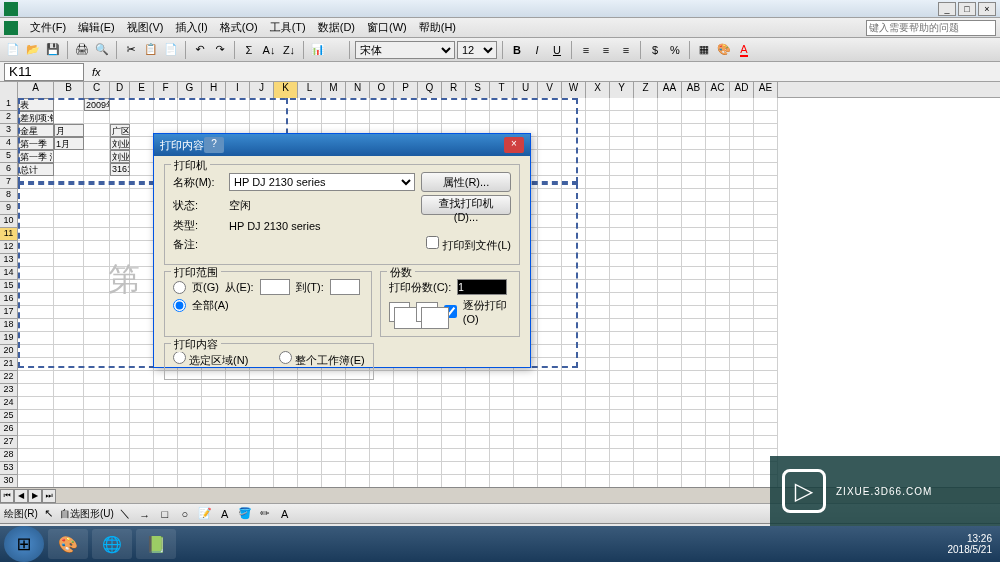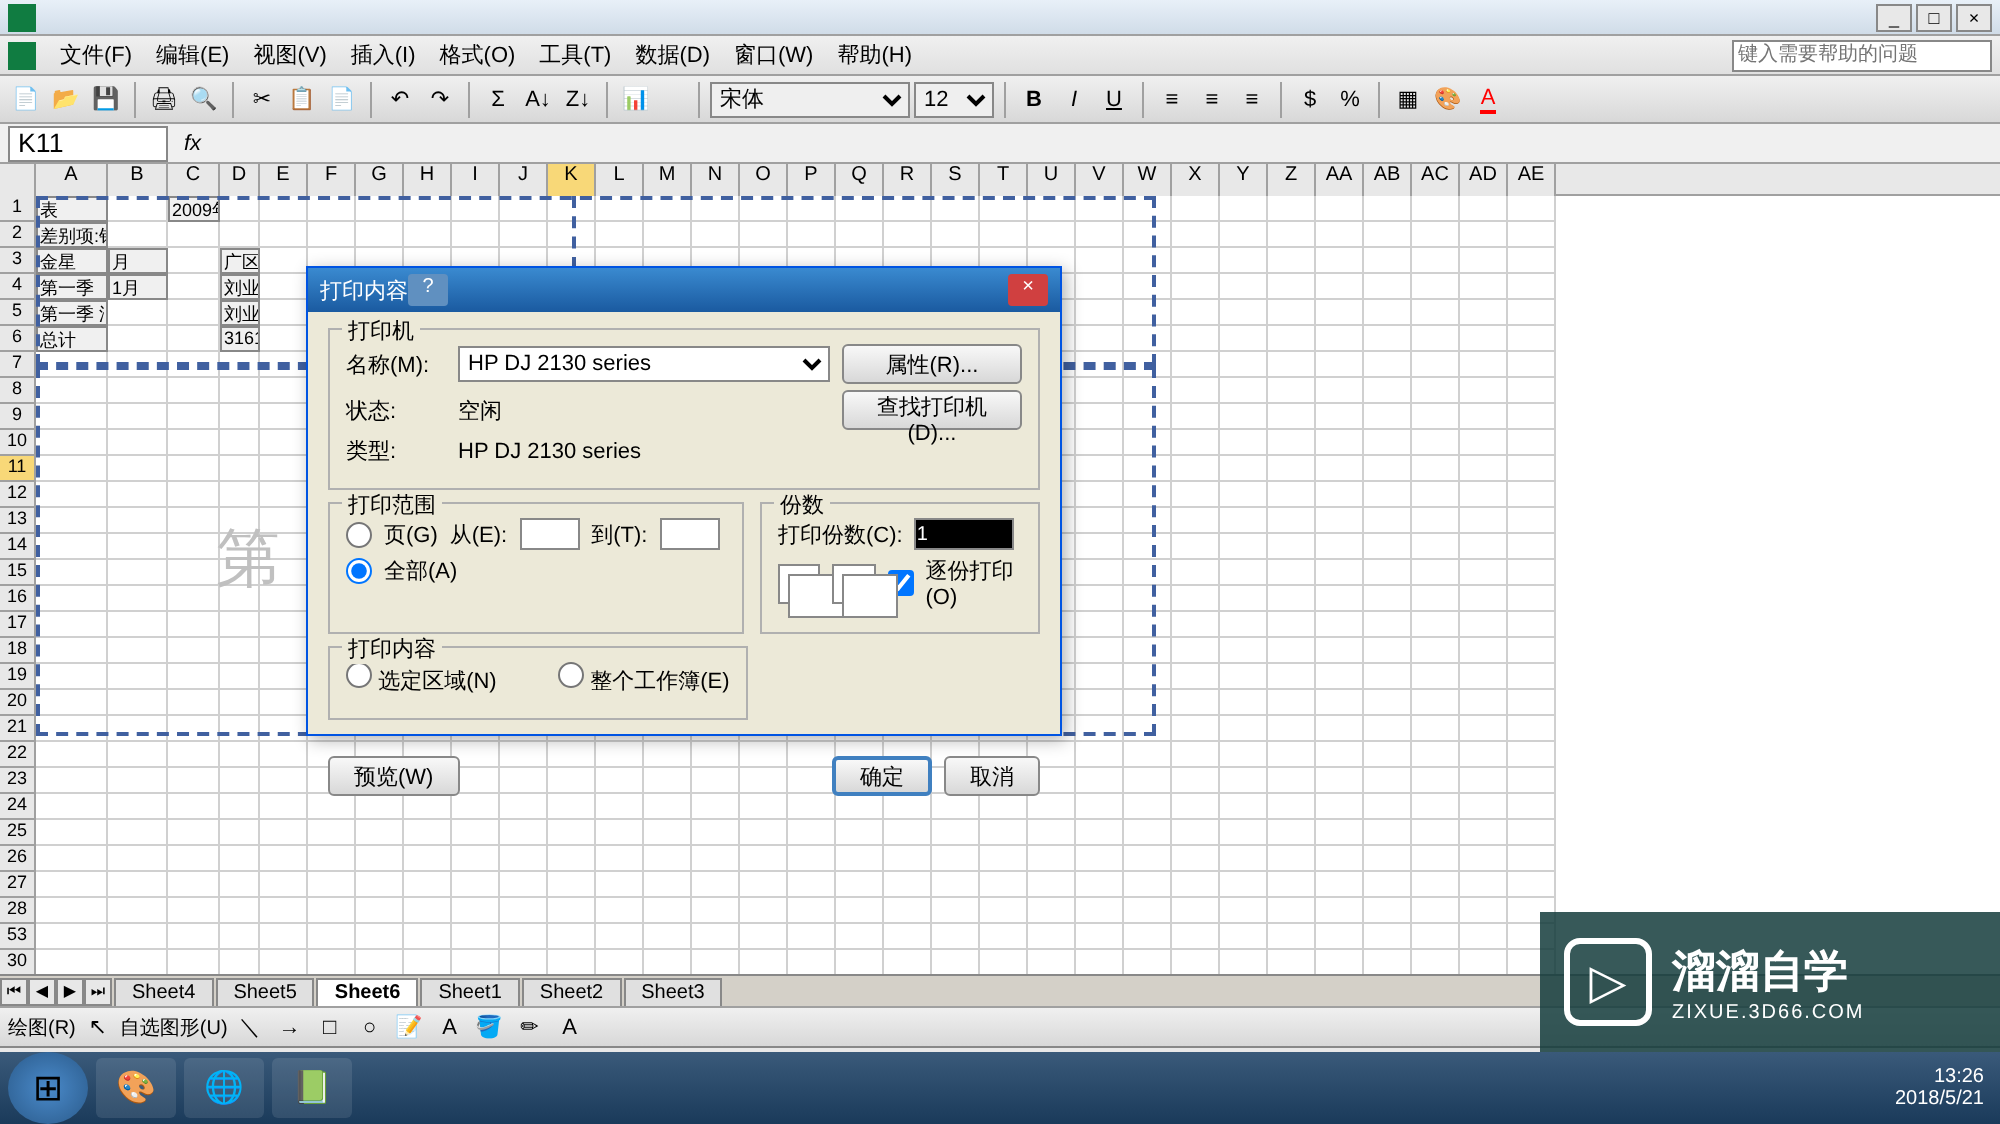--- a/index.html
+++ b/index.html
@@ -1245,28 +1245,20 @@
   </div>
 </div>
 
 <div class="sheet-tabs">
   <div class="tab-nav">
     <span>⏮</span>
     <span>◀</span>
     <span>▶</span>
     <span>⏭</span>
   </div>
-  <div id="sheet-tabs-container" style="display:flex">
-      <div class="sheet-tab">Sheet4</div>
-      <div class="sheet-tab">Sheet5</div>
-      <div class="sheet-tab active">Sheet6</div>
-      <div class="sheet-tab">Sheet1</div>
-      <div class="sheet-tab">Sheet2</div>
-      <div class="sheet-tab">Sheet3</div>
-    </div>
 </div>
 
 <div class="draw-toolbar">
   <span class="menu-item">绘图(R)</span>
   <span class="tb-btn">↖</span>
   <span class="menu-item">自选图形(U)</span>
   <span class="tb-btn">＼</span>
   <span class="tb-btn">→</span>
   <span class="tb-btn">□</span>
   <span class="tb-btn">○</span>
@@ -1299,20 +1291,24 @@
         </div>
         <div class="dlg-row">
           <span class="dlg-label">状态:</span>
           <span>空闲</span>
           <button class="dlg-btn" style="width:90px; margin-left:auto">查找打印机(D)...</button>
         </div>
         <div class="dlg-row">
           <span class="dlg-label">类型:</span>
           <span>HP DJ 2130 series</span>
         </div>
+        <div class="dlg-row">
+          <span class="dlg-label">备注:</span>
+          <span style="margin-left:auto"><input type="checkbox" style=""> <span>打印到文件(L)</span></span>
+        </div>
       </div>
 
       <div style="display:flex; gap:8px">
 
         <div class="fieldset" style="flex:1">
           <span class="fieldset-legend">打印范围</span>
           <div class="dlg-row">
             <input type="radio" style=""> 
               <span>页(G)</span>
             <span>从(E):</span>
@@ -1342,34 +1338,26 @@
       </div>
 
       <div class="fieldset" style="width:210px">
         <span class="fieldset-legend">打印内容</span>
         <div class="dlg-row">
           <span style="width:100px"><input type="radio" style=""> <span>选定区域(N)</span></span>
           <span><input type="radio" style=""> <span>整个工作簿(E)</span></span>
         </div>
       </div>
     </div>
-    <div class="dialog-footer">
-      <button class="dlg-btn">预览(W)</button>
-      <div class="footer-right">
-        <button class="dlg-btn primary">确定</button>
-        <button class="dlg-btn">取消</button>
-      </div>
-    </div>
   </div>
 </div>
 
 <div class="watermark">
   <div class="wm-icon">▷</div>
   <div>
-    <div class="wm-text">溜溜自学</div>
     <div class="wm-sub">ZIXUE.3D66.COM</div>
   </div>
 </div>
 
 <div class="taskbar">
   <div class="start-btn">⊞</div>
   <div class="task-item">🎨</div>
   <div class="task-item">🌐</div>
   <div class="task-item">📗</div>
   <div class="tray">

